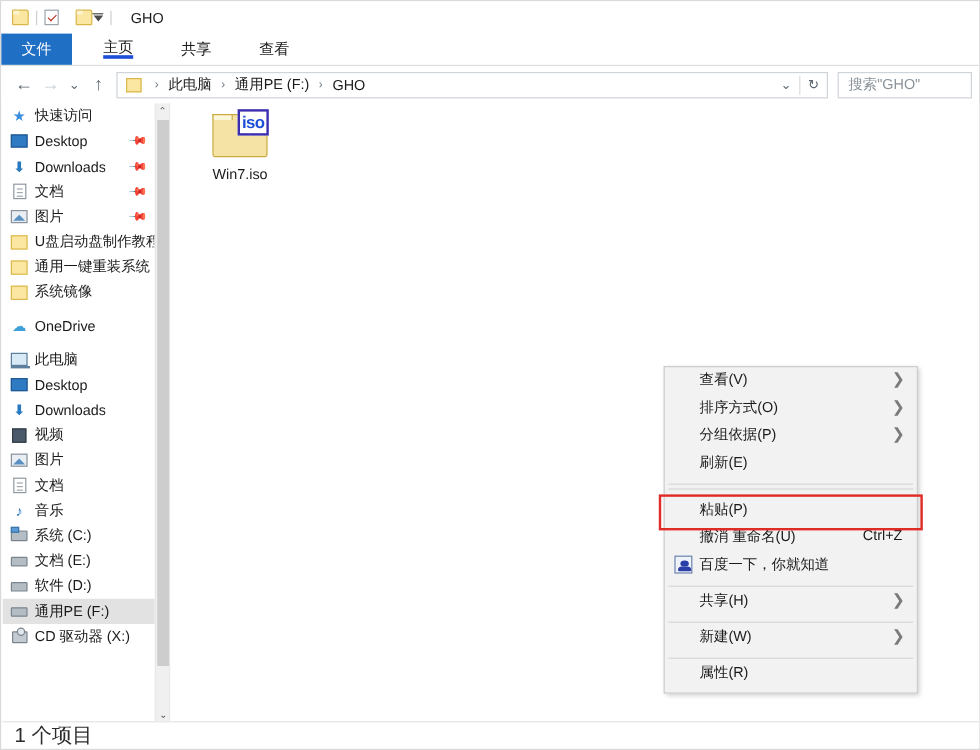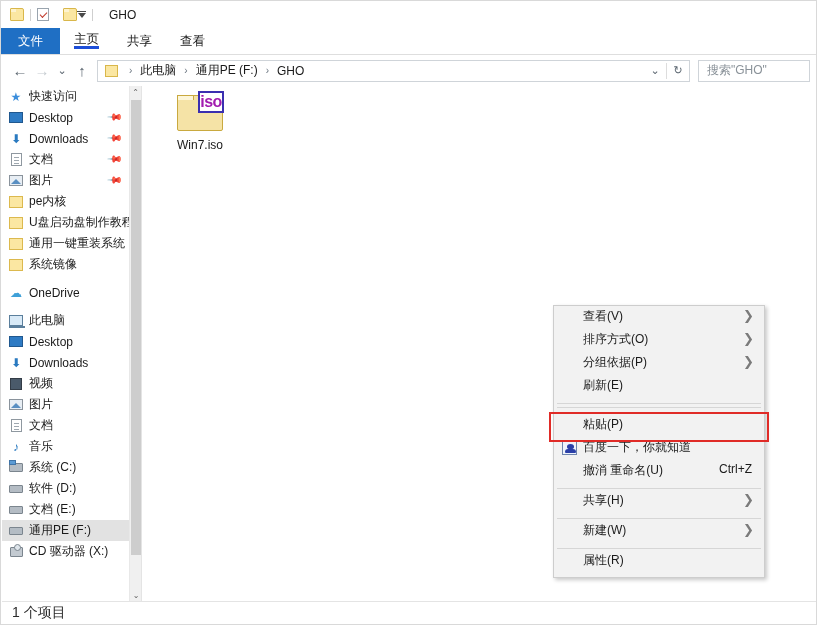--- a/index.html
+++ b/index.html
@@ -98,20 +98,21 @@
     color: #1a1a1a;
   }
 
   
   .ribbon {
     height: 26px;
     display: flex;
     align-items: stretch;
     border-bottom: 1px solid #dedede;
     background: #ffffff;
+    gap: 12px;
   }
   .rb-tab {
     padding: 0 14px;
     display: flex;
     align-items: center;
     font-size: 12.5px;
     color: #1a1a1a;
     cursor: default;
   }
   .rb-tab.file {
@@ -454,23 +455,23 @@
   .isoicon .badge {
     position: absolute;
     right: 1px; top: 0;
     width: 26px; height: 22px;
     background: #ffffff;
     border: 2px solid #3b2fb0;
     box-sizing: border-box;
     display: flex;
     align-items: center;
     justify-content: center;
-    font-size: 16px;
+    font-size: 14px;
     font-weight: bold;
-    color: #a21caf;
+    color: #1d4ed8;
     letter-spacing: -0.5px;
   }
   .fname {
     font-size: 12px;
     color: #1a1a1a;
     margin-top: 5px;
     white-space: nowrap;
   }
 
   
@@ -569,21 +570,21 @@
     width: 815px;
     height: 22px;
     border-top: 1px solid #e4e4e4;
     background: #ffffff;
     display: flex;
     align-items: center;
     padding-left: 10px;
     box-sizing: border-box;
   }
   .statusbar .txt {
-    font-size: 14px;
+    font-size: 17px;
     color: #2b2b2b;
   }
 </style>
 </head>
 <body>
 
 <div class="explorer">
 
   <div class="titlebar">
     <div class="qa-folder"></div>
@@ -672,26 +673,20 @@
         </div>
 
         <div class="navitem indent1">
           <span class="ico">
               <i class="ico-pic"></i>
             </span>
           <span class="lbl">图片</span>
           <span class="pin">📌</span>
         </div>
 
-        <div class="navitem indent1">
-          <span class="ico">
-              <i class="ico-folder"></i>
-            </span>
-          <span class="lbl">pe内核</span>
-        </div>
 
         <div class="navitem indent1">
           <span class="ico">
               <i class="ico-folder"></i>
             </span>
           <span class="lbl">U盘启动盘制作教程</span>
         </div>
 
         <div class="navitem indent1">
           <span class="ico">
@@ -761,28 +756,28 @@
           <span class="ico">
               <i class="ico-sysdrive"></i>
             </span>
           <span class="lbl">系统 (C:)</span>
         </div>
 
         <div class="navitem indent1">
           <span class="ico">
               <i class="ico-drive"></i>
             </span>
+          <span class="lbl">文档 (E:)</span>
+        </div>
+
+        <div class="navitem indent1">
+          <span class="ico">
+              <i class="ico-drive"></i>
+            </span>
           <span class="lbl">软件 (D:)</span>
-        </div>
-
-        <div class="navitem indent1">
-          <span class="ico">
-              <i class="ico-drive"></i>
-            </span>
-          <span class="lbl">文档 (E:)</span>
         </div>
 
         <div class="navitem indent1 sel">
           <span class="ico">
               <i class="ico-drive"></i>
             </span>
           <span class="lbl">通用PE (F:)</span>
         </div>
 
         <div class="navitem indent1">
@@ -843,32 +838,32 @@
 
         <div class="mi-wrap">
           <div class="mi">
             <span class="milbl">粘贴(P)</span>
           </div>
           <div class="highlight-box"></div>
         </div>
 
 
         <div class="mi">
+          <span class="milbl">撤消 重命名(U)</span>
+          <span class="spacer"></span>
+          <span class="accel">Ctrl+Z</span>
+        </div>
+
+        <div class="mi">
           <span class="miicon">
             <i class="baidu-ico"></i>
           </span>
           <span class="milbl">百度一下，你就知道</span>
         </div>
 
-        <div class="mi">
-          <span class="milbl">撤消 重命名(U)</span>
-          <span class="spacer"></span>
-          <span class="accel">Ctrl+Z</span>
-        </div>
-
         <div class="msep"></div>
 
         <div class="mi">
           <span class="milbl">共享(H)</span>
           <span class="spacer"></span>
           <span class="sub">❯</span>
         </div>
 
         <div class="msep"></div>
 

